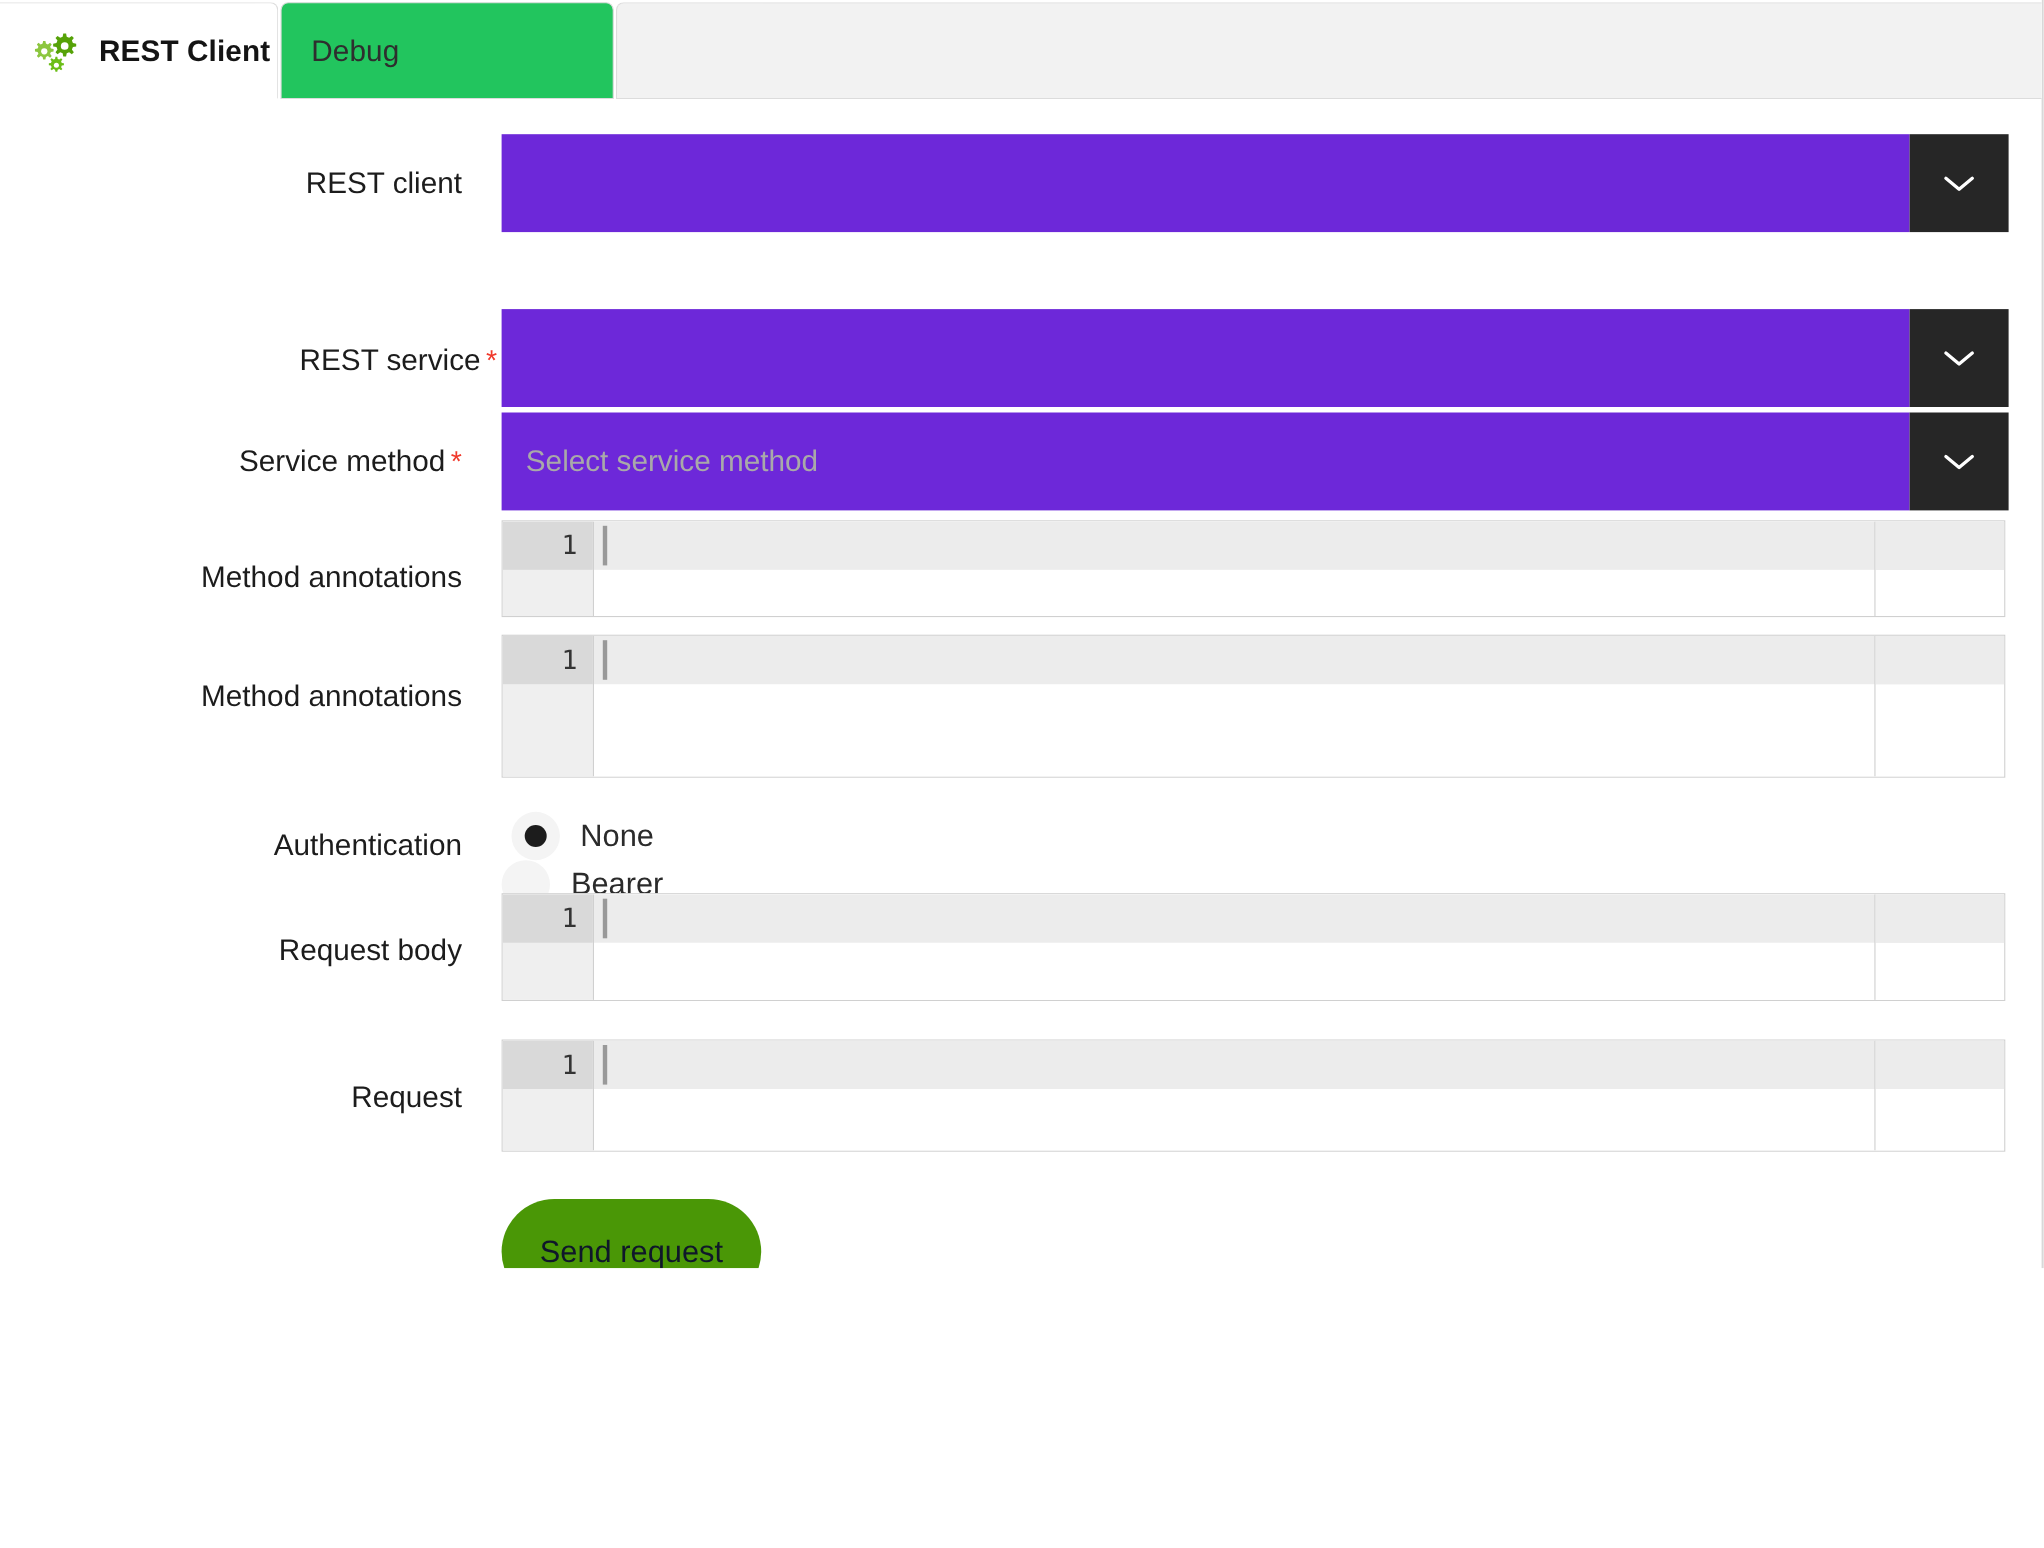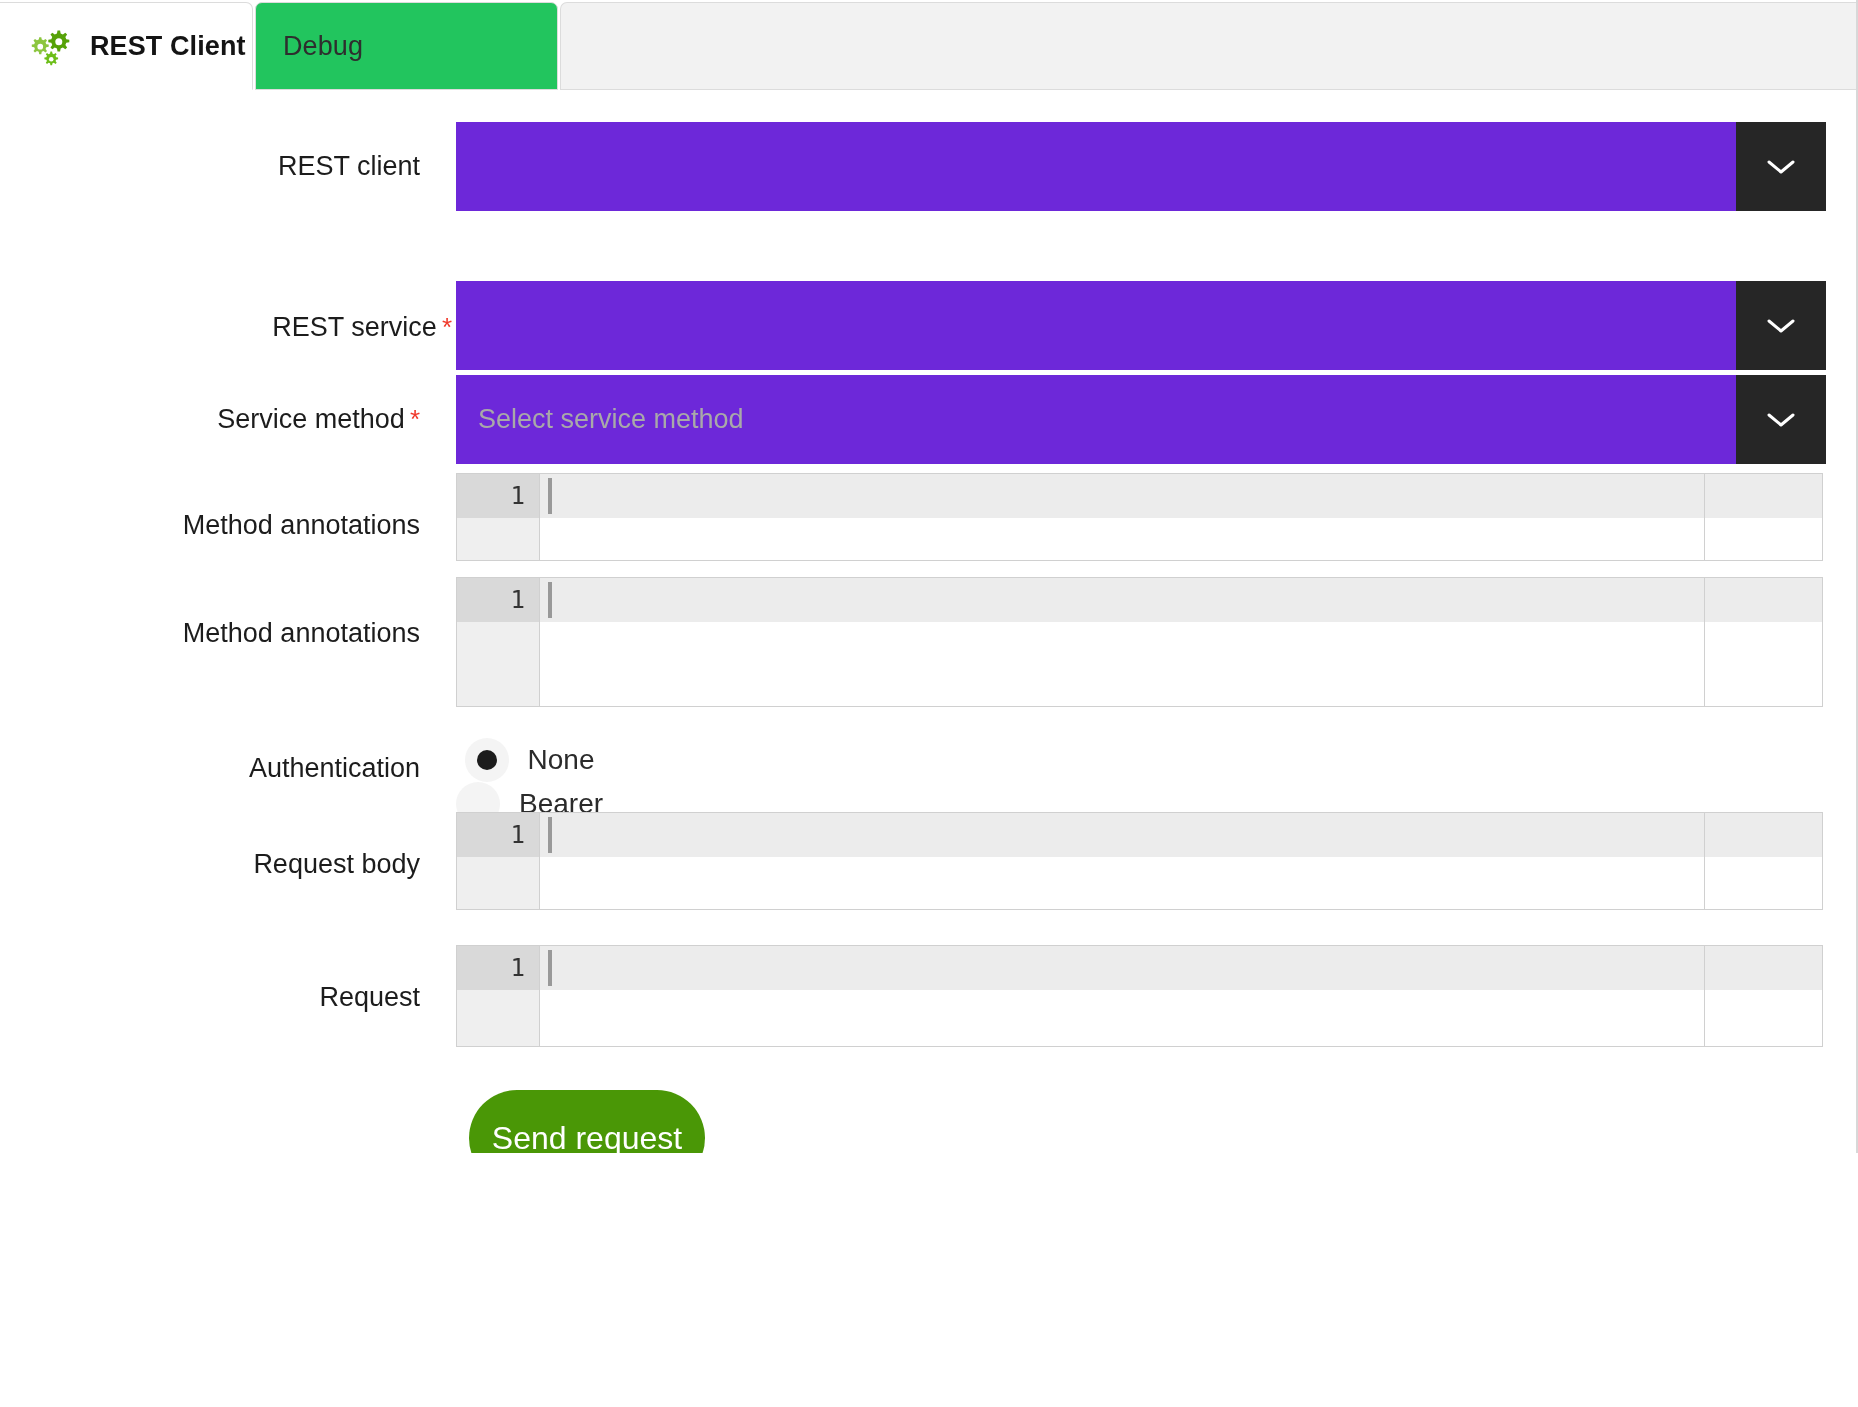--- a/index.html
+++ b/index.html
@@ -261,29 +261,29 @@
     font-size: 28px;
     color: #2b2b2b;
     margin-left: 19px;
     margin-right: 22px;
     white-space: nowrap;
   }
 
   
   .submit-btn {
     position: absolute;
-    left: 469px;
+    left: 456px;
     width: 236px;
     height: 96px;
     border: none;
     border-radius: 48px;
     background: #4a9706;
-    color: #ffffff;
+    color: #0f172a;
     font-family: "Liberation Sans", sans-serif;
-    font-size: 32px;
+    font-size: 28px;
     cursor: pointer;
     padding: 0;
   }
 </style>
 </head>
 <body>
 
 <div id="app">
 
   <div class="tabstrip">

